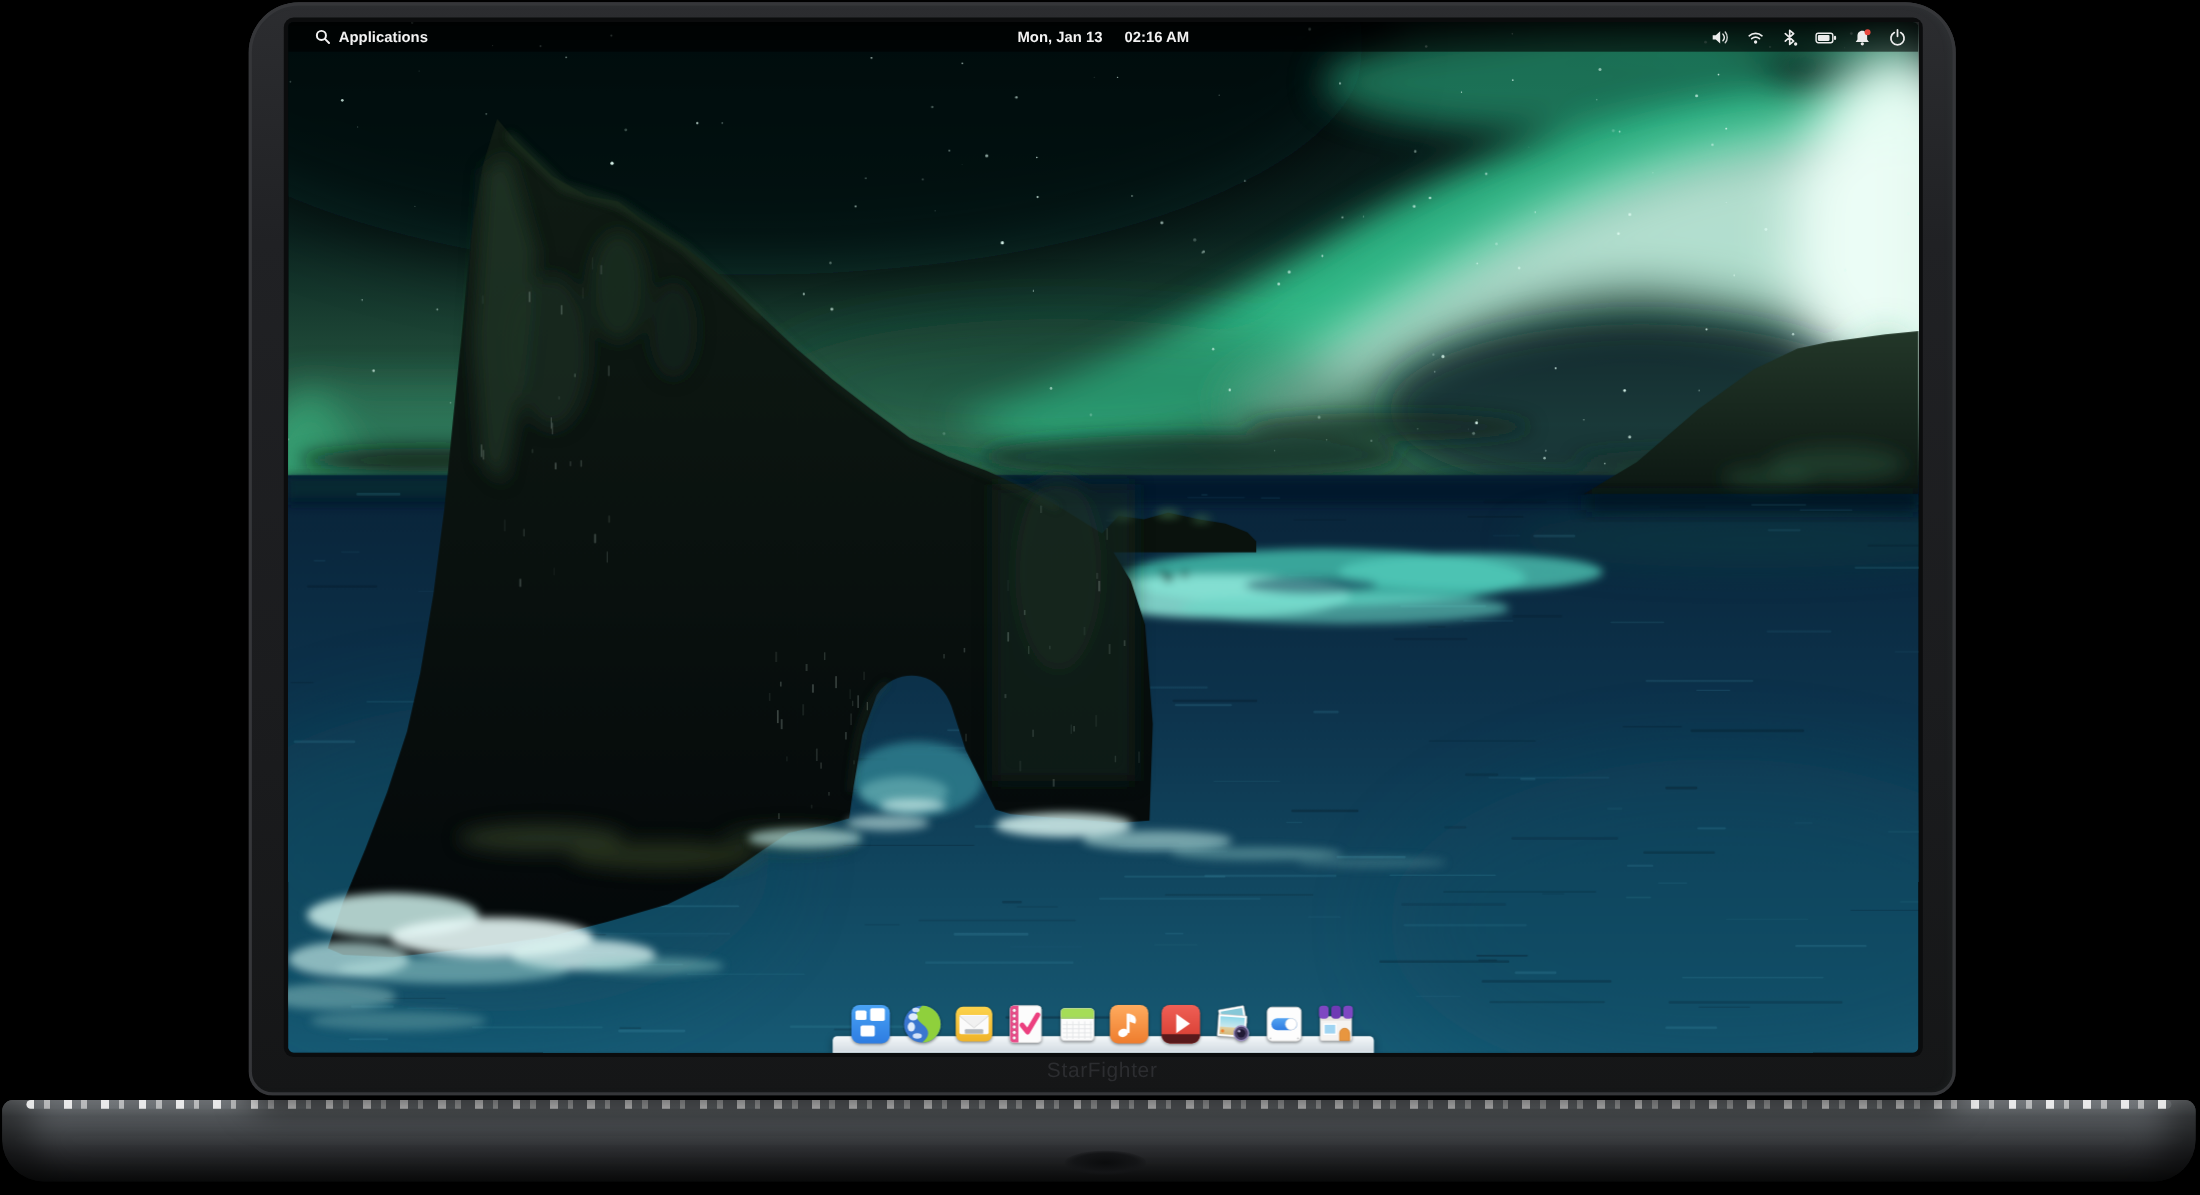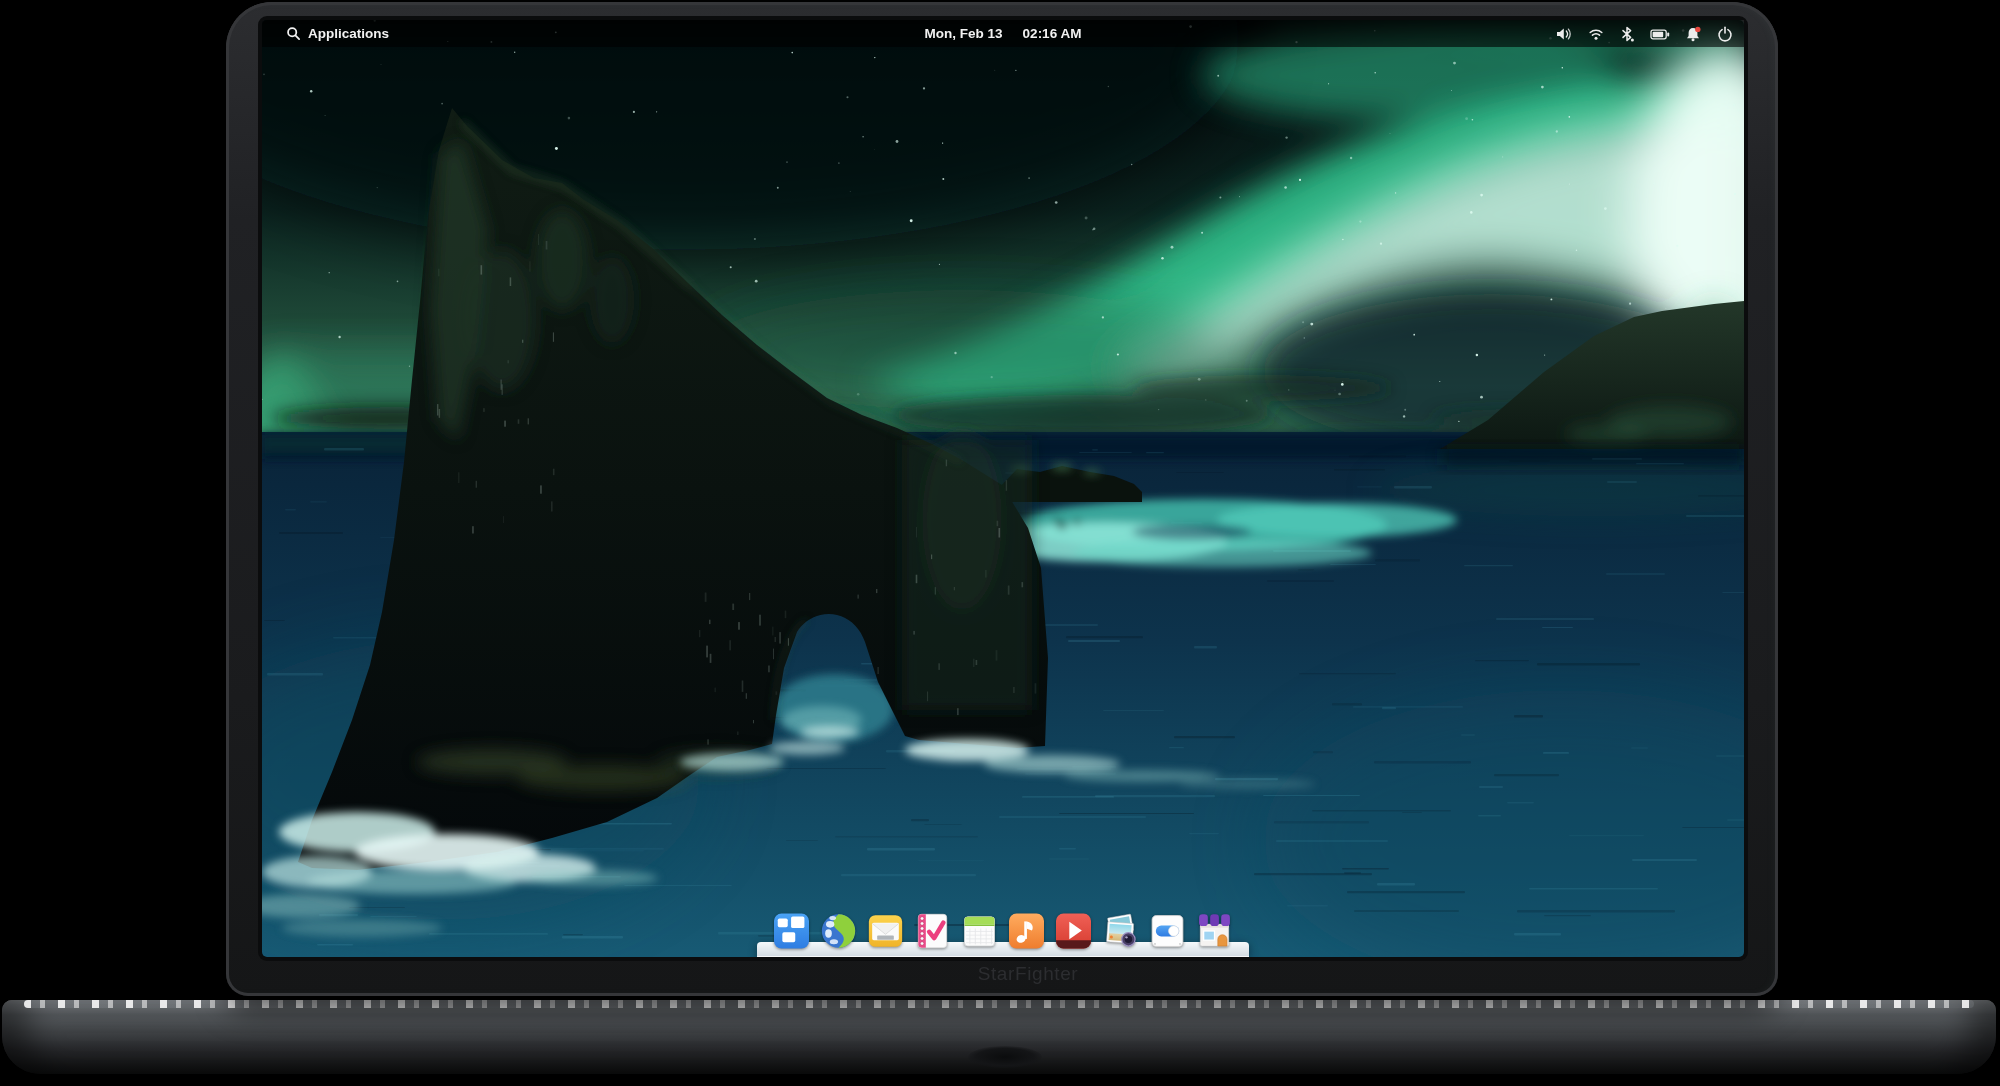--- a/index.html
+++ b/index.html
@@ -8,21 +8,21 @@
   
   .lid{position:absolute;left:226px;top:2px;width:1552px;height:994px;
        background:linear-gradient(180deg,#2c2d30 0%,#202124 22%,#1a1b1d 70%,#151617 100%);
        border-radius:46px 46px 22px 22px;
        box-shadow:inset 0 0 0 3px #353639, inset 0 2px 2px rgba(255,255,255,.07),
                   inset -4px 0 10px rgba(140,200,175,.05), 0 14px 30px rgba(0,0,0,.6);}
   .screen{position:absolute;left:262px;top:20px;width:1482px;height:937px;background:#05090b;
           border-radius:5px;overflow:hidden;
           box-shadow:0 0 0 4px #0b0c0d, inset 0 0 14px rgba(0,0,0,.7);}
   .brand{position:absolute;left:226px;top:963px;width:1552px;text-align:center;
-         font-size:19px;letter-spacing:.6px;color:#2c2d30;user-select:none;margin-left:26px;}
+         font-size:19px;letter-spacing:.6px;color:#2c2d30;user-select:none;}
   .base{position:absolute;left:2px;top:1000px;width:1994px;height:74px;
         border-radius:10px 10px 38px 38px;
         background:linear-gradient(180deg,#aeb3b8 0%,#8b9095 7%,#5c6064 20%,#404346 42%,#28292c 66%,#161718 92%,#101112 100%);
         box-shadow:inset 26px 0 30px rgba(0,0,0,.45), inset -26px 0 30px rgba(0,0,0,.45);}
   .base-sparkle{position:absolute;left:22px;right:22px;top:0;height:8px;border-radius:8px;
         background:repeating-linear-gradient(90deg,rgba(255,255,255,.95) 0 7px,rgba(150,156,162,.25) 7px 16px,
         rgba(255,255,255,.6) 16px 21px,rgba(110,115,120,.2) 21px 34px);
         filter:blur(.4px);opacity:.9;}
   .base-notch{position:absolute;left:966px;top:46px;width:74px;height:22px;border-radius:50%;
         background:radial-gradient(ellipse at center,#0b0c0d 0%,#141517 55%,rgba(20,21,23,0) 75%);}
@@ -599,21 +599,21 @@
       <div class="panel-left">
         <div class="app-menu">
           <svg width="15" height="15" viewBox="0 0 16 16">
             <circle cx="6.6" cy="6.6" r="4.4" fill="none" stroke="#f2f2f2" stroke-width="1.9"></circle>
             <line x1="10" y1="10" x2="14" y2="14" stroke="#f2f2f2" stroke-width="1.9" stroke-linecap="round"></line>
           </svg>
           <span>Applications</span>
         </div>
       </div>
       <div class="clock">
-        <span>Mon, Feb 13</span>
+        <span>Mon, Jan 13</span>
         <span>02:16 AM</span>
       </div>
       <div class="panel-right">
         <span class="ind">
           <svg width="18" height="16" viewBox="0 0 18 16">
             <path d="M2,6 h2.8 l4,-3.6 v11.2 l-4,-3.6 H2 Z" fill="#ececec"></path>
             <path d="M11.3,5 a4.6,4.6 0 0 1 0,6" fill="none" stroke="#ececec" stroke-width="1.3" stroke-linecap="round"></path>
             <path d="M13.4,3.1 a7.6,7.6 0 0 1 0,9.8" fill="none" stroke="#ececec" stroke-width="1.3" stroke-linecap="round" opacity=".85"></path>
           </svg>
         </span>

